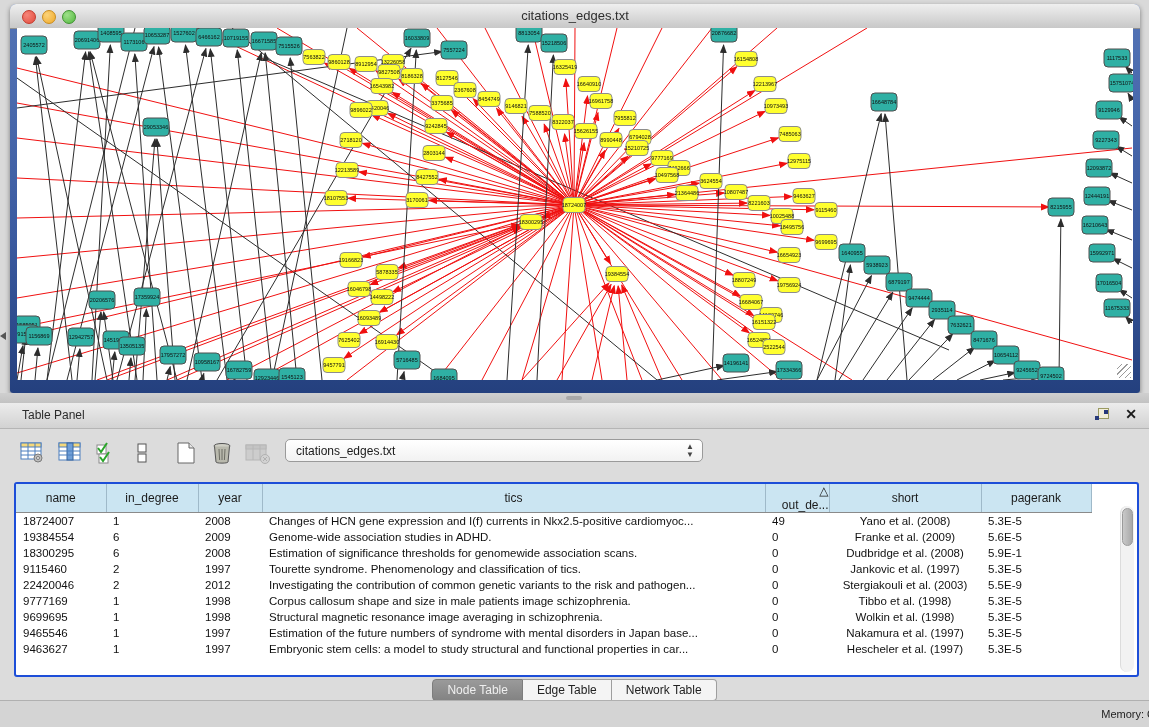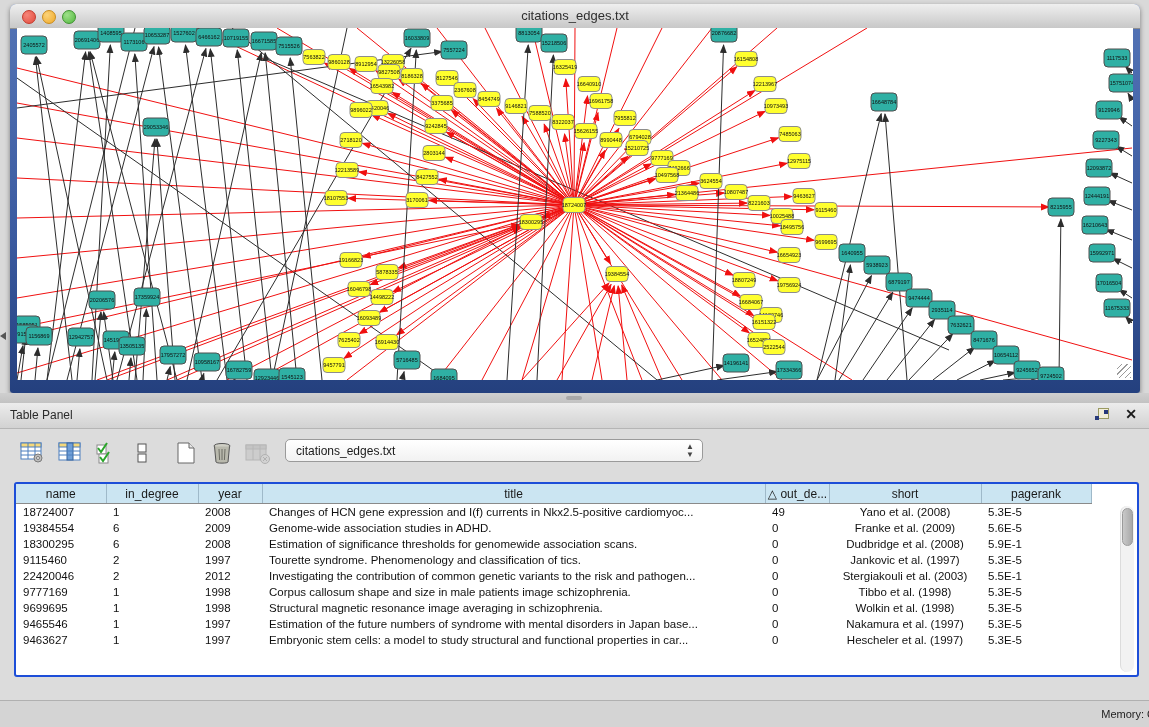--- a/index.html
+++ b/index.html
@@ -35,21 +35,21 @@
   
   #splitter{position:absolute;left:0;top:393px;width:1149px;height:10px;
     background:linear-gradient(180deg,#cfcfcf,#c2c2c2);}
   #splitter-handle{position:absolute;left:566px;top:3px;width:16px;height:4px;border-radius:2px;
     background:#a8a8a8;}
 
   
   #table-panel{position:absolute;left:0;top:403px;width:1149px;height:324px;background:#dcdcdc;}
   #panel-header{position:absolute;left:0;top:0;width:100%;height:25px;
     background:linear-gradient(180deg,#ececec,#d2d2d2);border-bottom:1px solid #b5b5b5;}
-  #panel-title{position:absolute;left:10px;top:5px;font-size:12px;color:#2b2b2b;}
+  #panel-title{position:absolute;left:22px;top:5px;font-size:12px;color:#2b2b2b;}
   #float-icon{position:absolute;right:40px;top:5px;width:14px;height:14px;cursor:pointer;}
   #float-icon .sq{position:absolute;width:9px;height:9px;border:1px solid #9a9a62;background:#f2eed8;left:3px;top:0;}
   #float-icon .dot1,#float-icon .dot2{position:absolute;width:4px;height:4px;background:#27397a;}
   #float-icon .dot1{left:0;top:8px;}
   #float-icon .dot2{left:9px;top:2px;}
   #close-icon{position:absolute;right:12px;top:3px;font-size:14px;font-weight:bold;color:#1a1a1a;cursor:pointer;}
 
   
   #toolbar{position:absolute;left:0;top:26px;width:100%;height:50px;}
   .tbtn{position:absolute;top:12px;width:28px;height:26px;text-align:center;cursor:pointer;}
@@ -883,22 +883,22 @@
         <col style="width:503px">
           <col style="width:64px">
           <col style="width:152px">
           <col style="width:110px">
       </colgroup>
       <thead>
         <tr>
           <th>name</th>
           <th>in_degree</th>
           <th>year</th>
-          <th>title</th>
-          <th style="text-align:center;padding-left:1px;">
+          <th>tics</th>
+          <th style="text-align:right;padding-left:12px;">
             <span>△</span>
             <span>out_de...</span>
           </th>
           <th>short</th>
           <th>pagerank</th>
         </tr>
       </thead>
       <tbody id="tbody">
           <tr>
             <td>18724007</td>
@@ -936,21 +936,21 @@
             <td>Jankovic et al. (1997)</td>
             <td>5.3E-5</td>
           </tr>
           <tr>
             <td>22420046</td>
             <td>2</td>
             <td>2012</td>
             <td>Investigating the contribution of common genetic variants to the risk and pathogen...</td>
             <td>0</td>
             <td>Stergiakouli et al. (2003)</td>
-            <td>5.5E-1</td>
+            <td>5.5E-9</td>
           </tr>
           <tr>
             <td>9777169</td>
             <td>1</td>
             <td>1998</td>
             <td>Corpus callosum shape and size in male patients image schizophrenia.</td>
             <td>0</td>
             <td>Tibbo et al. (1998)</td>
             <td>5.3E-5</td>
           </tr>
@@ -981,18 +981,21 @@
             <td>Hescheler et al. (1997)</td>
             <td>5.3E-5</td>
           </tr>
         </tbody>
     </table>
     <div id="vscroll">
       <div id="vthumb"></div>
     </div>
   </div>
 
+  <div id="tabbar">
+    <span class="seg first active">Node Table</span><span class="seg mid">Edge Table</span><span class="seg last">Network Table</span>
+  </div>
 </div>
 
 <div id="statusbar">
   <span id="memory-label">Memory: OK</span>
   <div id="memory-dot"></div>
 </div>
 
 </body></html>

